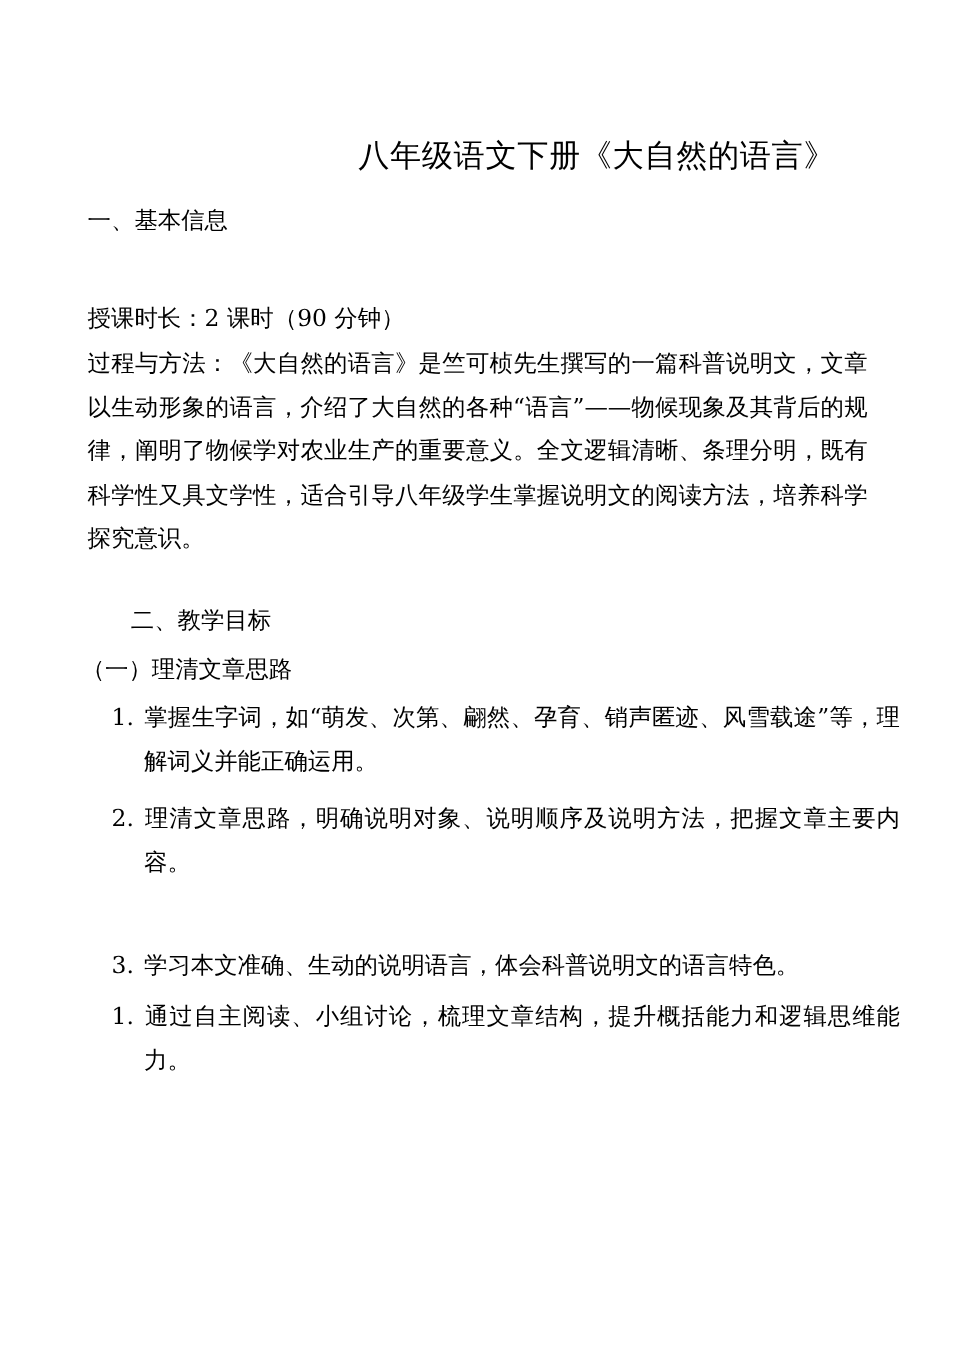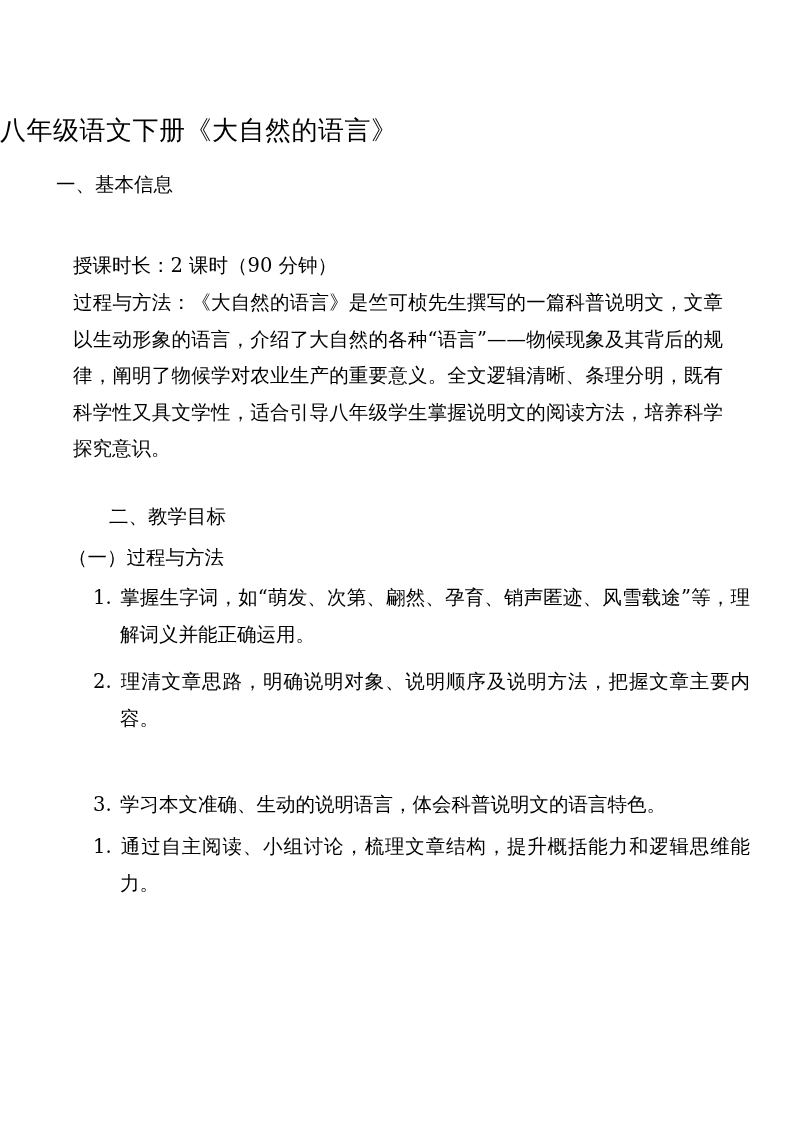--- a/index.html
+++ b/index.html
@@ -20,21 +20,21 @@
       left: 0;
       top: 0;
       width: 794px;
       height: 1123px;
     }
     .title {
       position: absolute;
       left: 0;
       width: 696px;
       top: 112px;
-      text-align: left;
+      text-align: right;
       font-size: 26px;
       line-height: 36px;
       letter-spacing: 0.5px;
       white-space: nowrap;
     }
     .line {
       position: absolute;
       font-size: 19.5px;
       line-height: 28px;
       white-space: nowrap;
@@ -64,34 +64,34 @@
       text-indent: 0;
     }
   </style>
 </head>
 <body>
 
 <div class="page">
 
   <div class="title">八年级语文下册《大自然的语言》</div>
 
-  <div class="line" style="left:56px; top:171px;">一、基本信息</div>
+  <div class="line" style="left:73px; top:171px;font-family:Liberation Mono, monospace;">一、基本信息</div>
 
 
   <div class="line" style="left:73px; top:252px;">
     <span>授课时长：</span><span>2 课时（90 分钟）</span>
   </div>
 
   <div class="para" style="top:285px;">
     <span>过程与方法：</span><span>《大自然的语言》是竺可桢先生撰写的一篇科普说明文，文章以生动形象的语言，介绍了大自然的各种“语言”——物候现象及其背后的规律，阐明了物候学对农业生产的重要意义。全文逻辑清晰、条理分明，既有科学性又具文学性，适合引导八年级学生掌握说明文的阅读方法，培养科学探究意识。</span>
   </div>
 
   <div class="line" style="left:73px; top:503px;margin-left:36px;">二、教学目标</div>
 
-  <div class="line" style="left:68px; top:544px;">（一）过程与方法</div>
+  <div class="line" style="left:68px; top:544px;">（一）理清文章思路</div>
 
   <div class="list-item" style="top:580px;">
     <span class="list-num">1.</span><span>掌握生字词，如“萌发、次第、翩然、孕育、销声匿迹、风雪载途”等，理解词义并能正确运用。</span>
   </div>
 
   <div class="list-item" style="top:664px;">
     <span class="list-num">2.</span><span>理清文章思路，明确说明对象、说明顺序及说明方法，把握文章主要内容。</span>
   </div>
 
   <div class="list-item" style="top:787px;">

